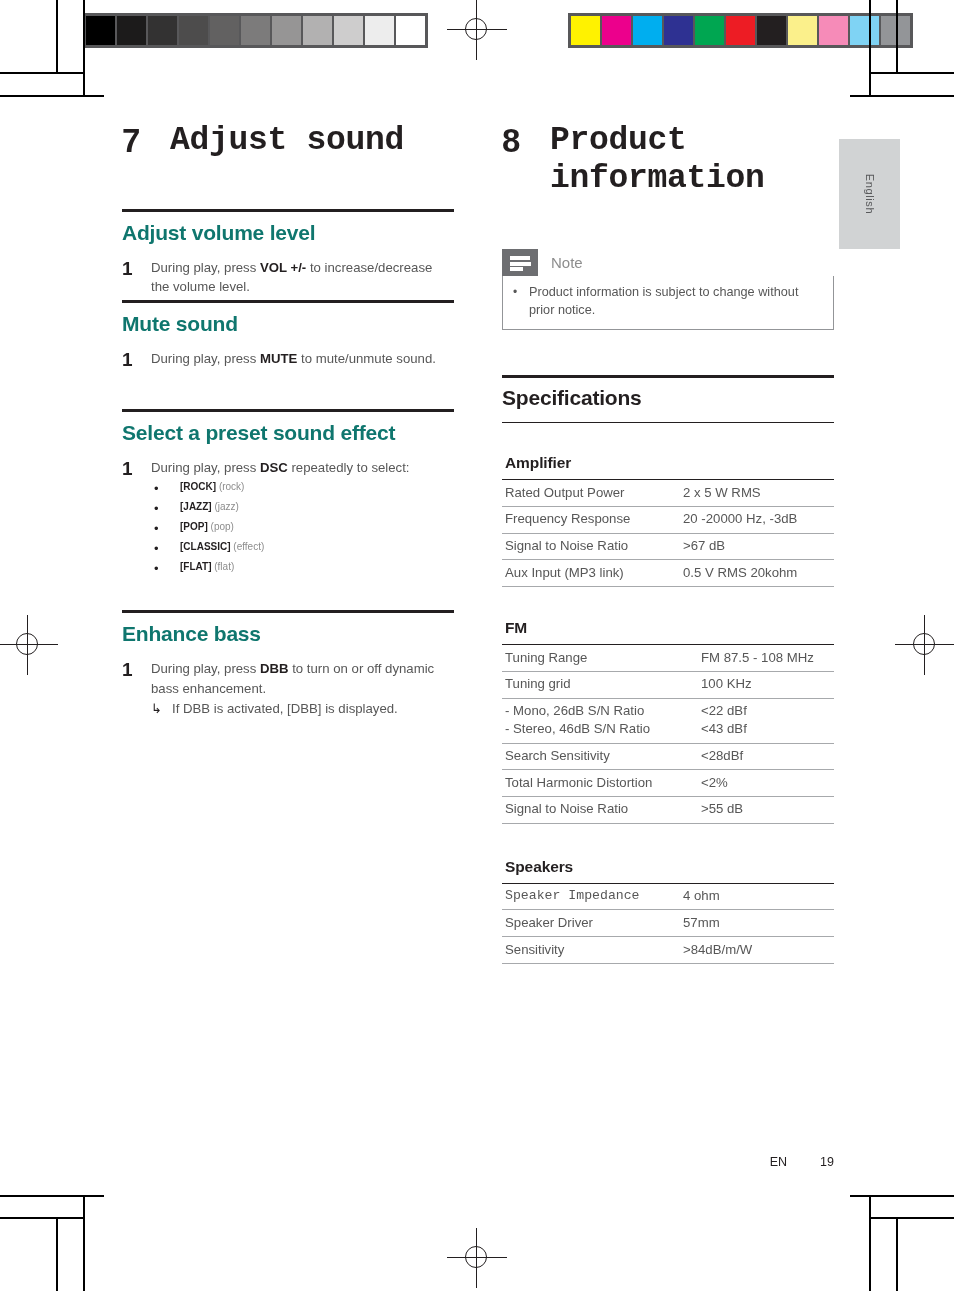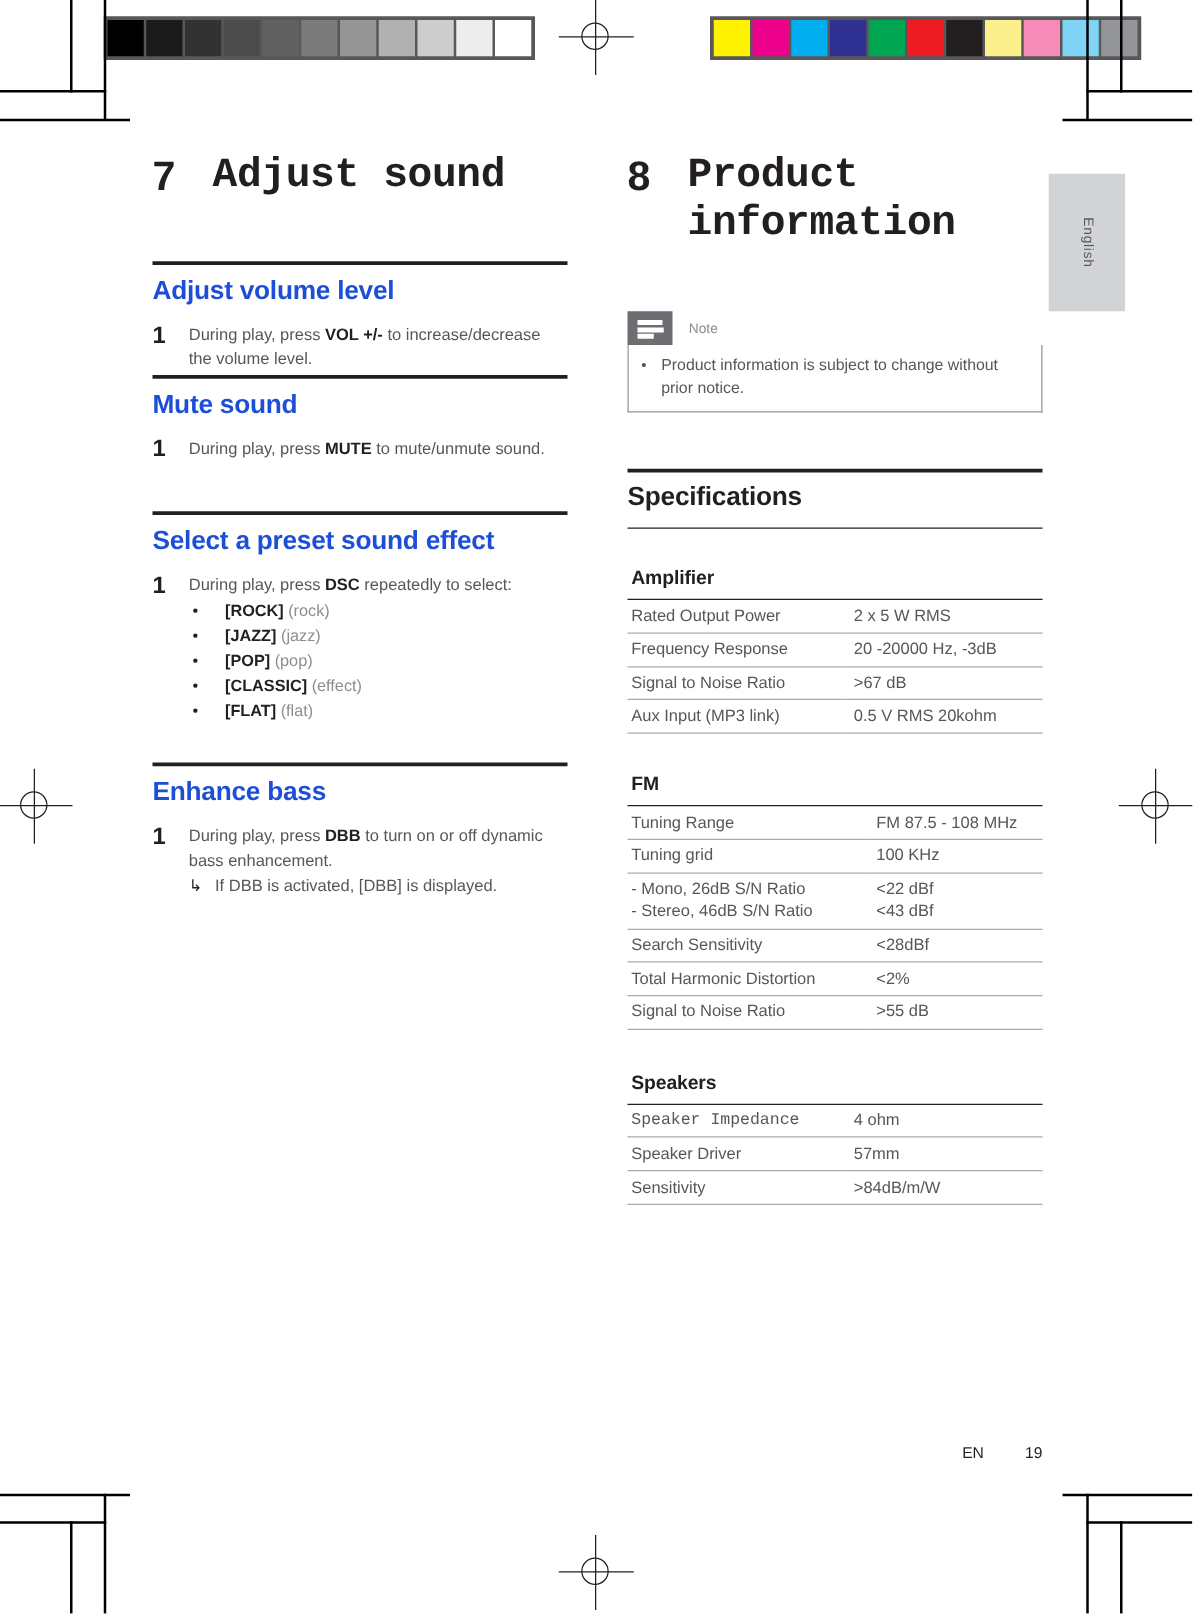--- a/index.html
+++ b/index.html
@@ -94,21 +94,21 @@
   .chapter-title { flex: 1; font-family: Liberation Mono, monospace; }
 
   .rule-thick {
     height: 3px;
     background: #231f20;
   }
 
   h2.sec-title {
     font-size: 21px;
     font-weight: bold;
-    color: #1d4ed8;
+    color: #0f766e;
     margin: 9px 0 13px 0;
     letter-spacing: -0.2px;
   }
 
   .step {
     display: flex;
     align-items: flex-start;
     margin-bottom: 4px;
   }
   .step-num {
@@ -140,21 +140,21 @@
   ul.bullets li .dot {
     width: 29px;
     flex: 0 0 29px;
     color: #231f20;
     font-size: 13px;
     text-align: left;
     padding-left: 3px;
     box-sizing: border-box;
   }
   ul.bullets li .bl-text b { color: #231f20; font-weight: bold; }
-  ul.bullets li .bl-text { color: #8d8d8d; font-size: 13px; }
+  ul.bullets li .bl-text { color: #8d8d8d; font-size: 10px; }
 
   .subnote {
     display: flex;
     align-items: flex-start;
     margin-top: 1px;
     color: #575757;
     font-size: 13.2px;
     line-height: 1.47;
   }
   .subnote .arrow {
@@ -180,21 +180,21 @@
   }
   .note-icon i {
     position: absolute;
     background: #ffffff;
     display: block;
   }
   .note-icon i.b1 { left: 8px; top: 7px;  width: 20px; height: 4px; }
   .note-icon i.b2 { left: 8px; top: 12.5px; width: 21px; height: 4px; }
   .note-icon i.b3 { left: 8px; top: 18px; width: 13px; height: 4px; }
   .note-label {
-    font-size: 11px;
+    font-size: 15px;
     color: #8d8d8d;
     padding-left: 13px;
   }
   .note-body {
     border: 1px solid #939598;
     border-top: none;
     padding: 8px 10px 10px 10px;
     box-sizing: border-box;
   }
   .note-body ul {

